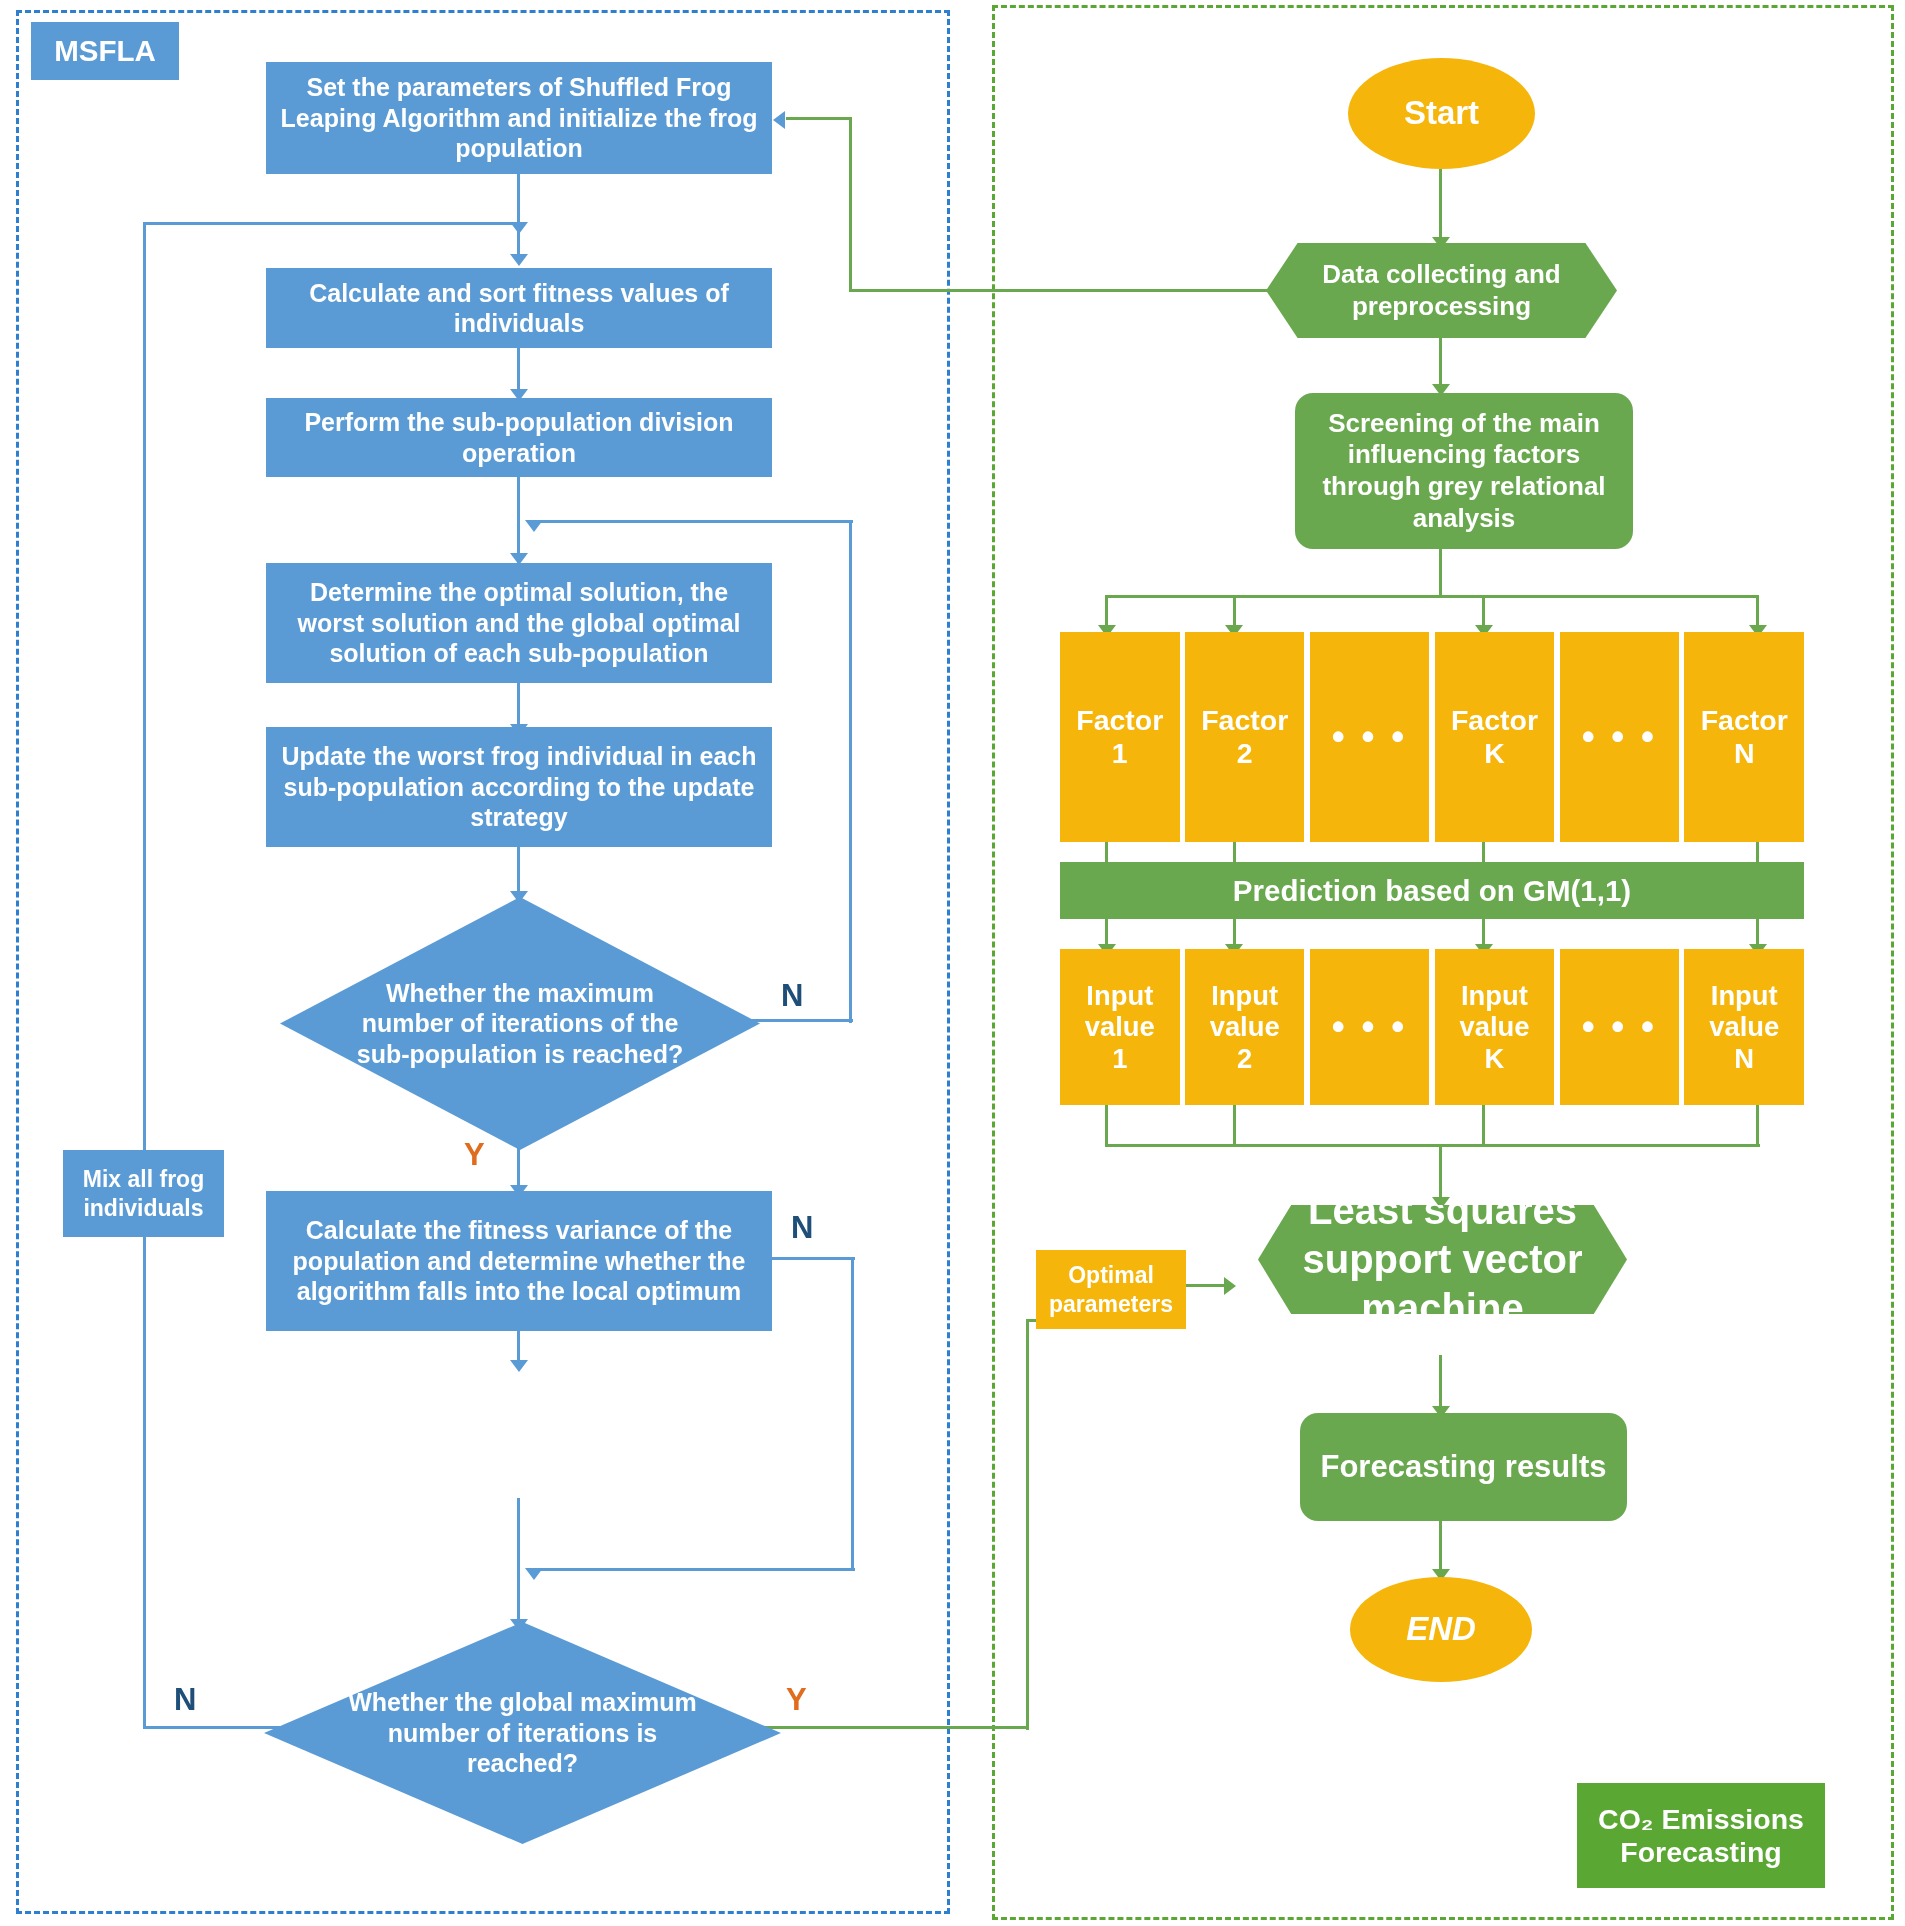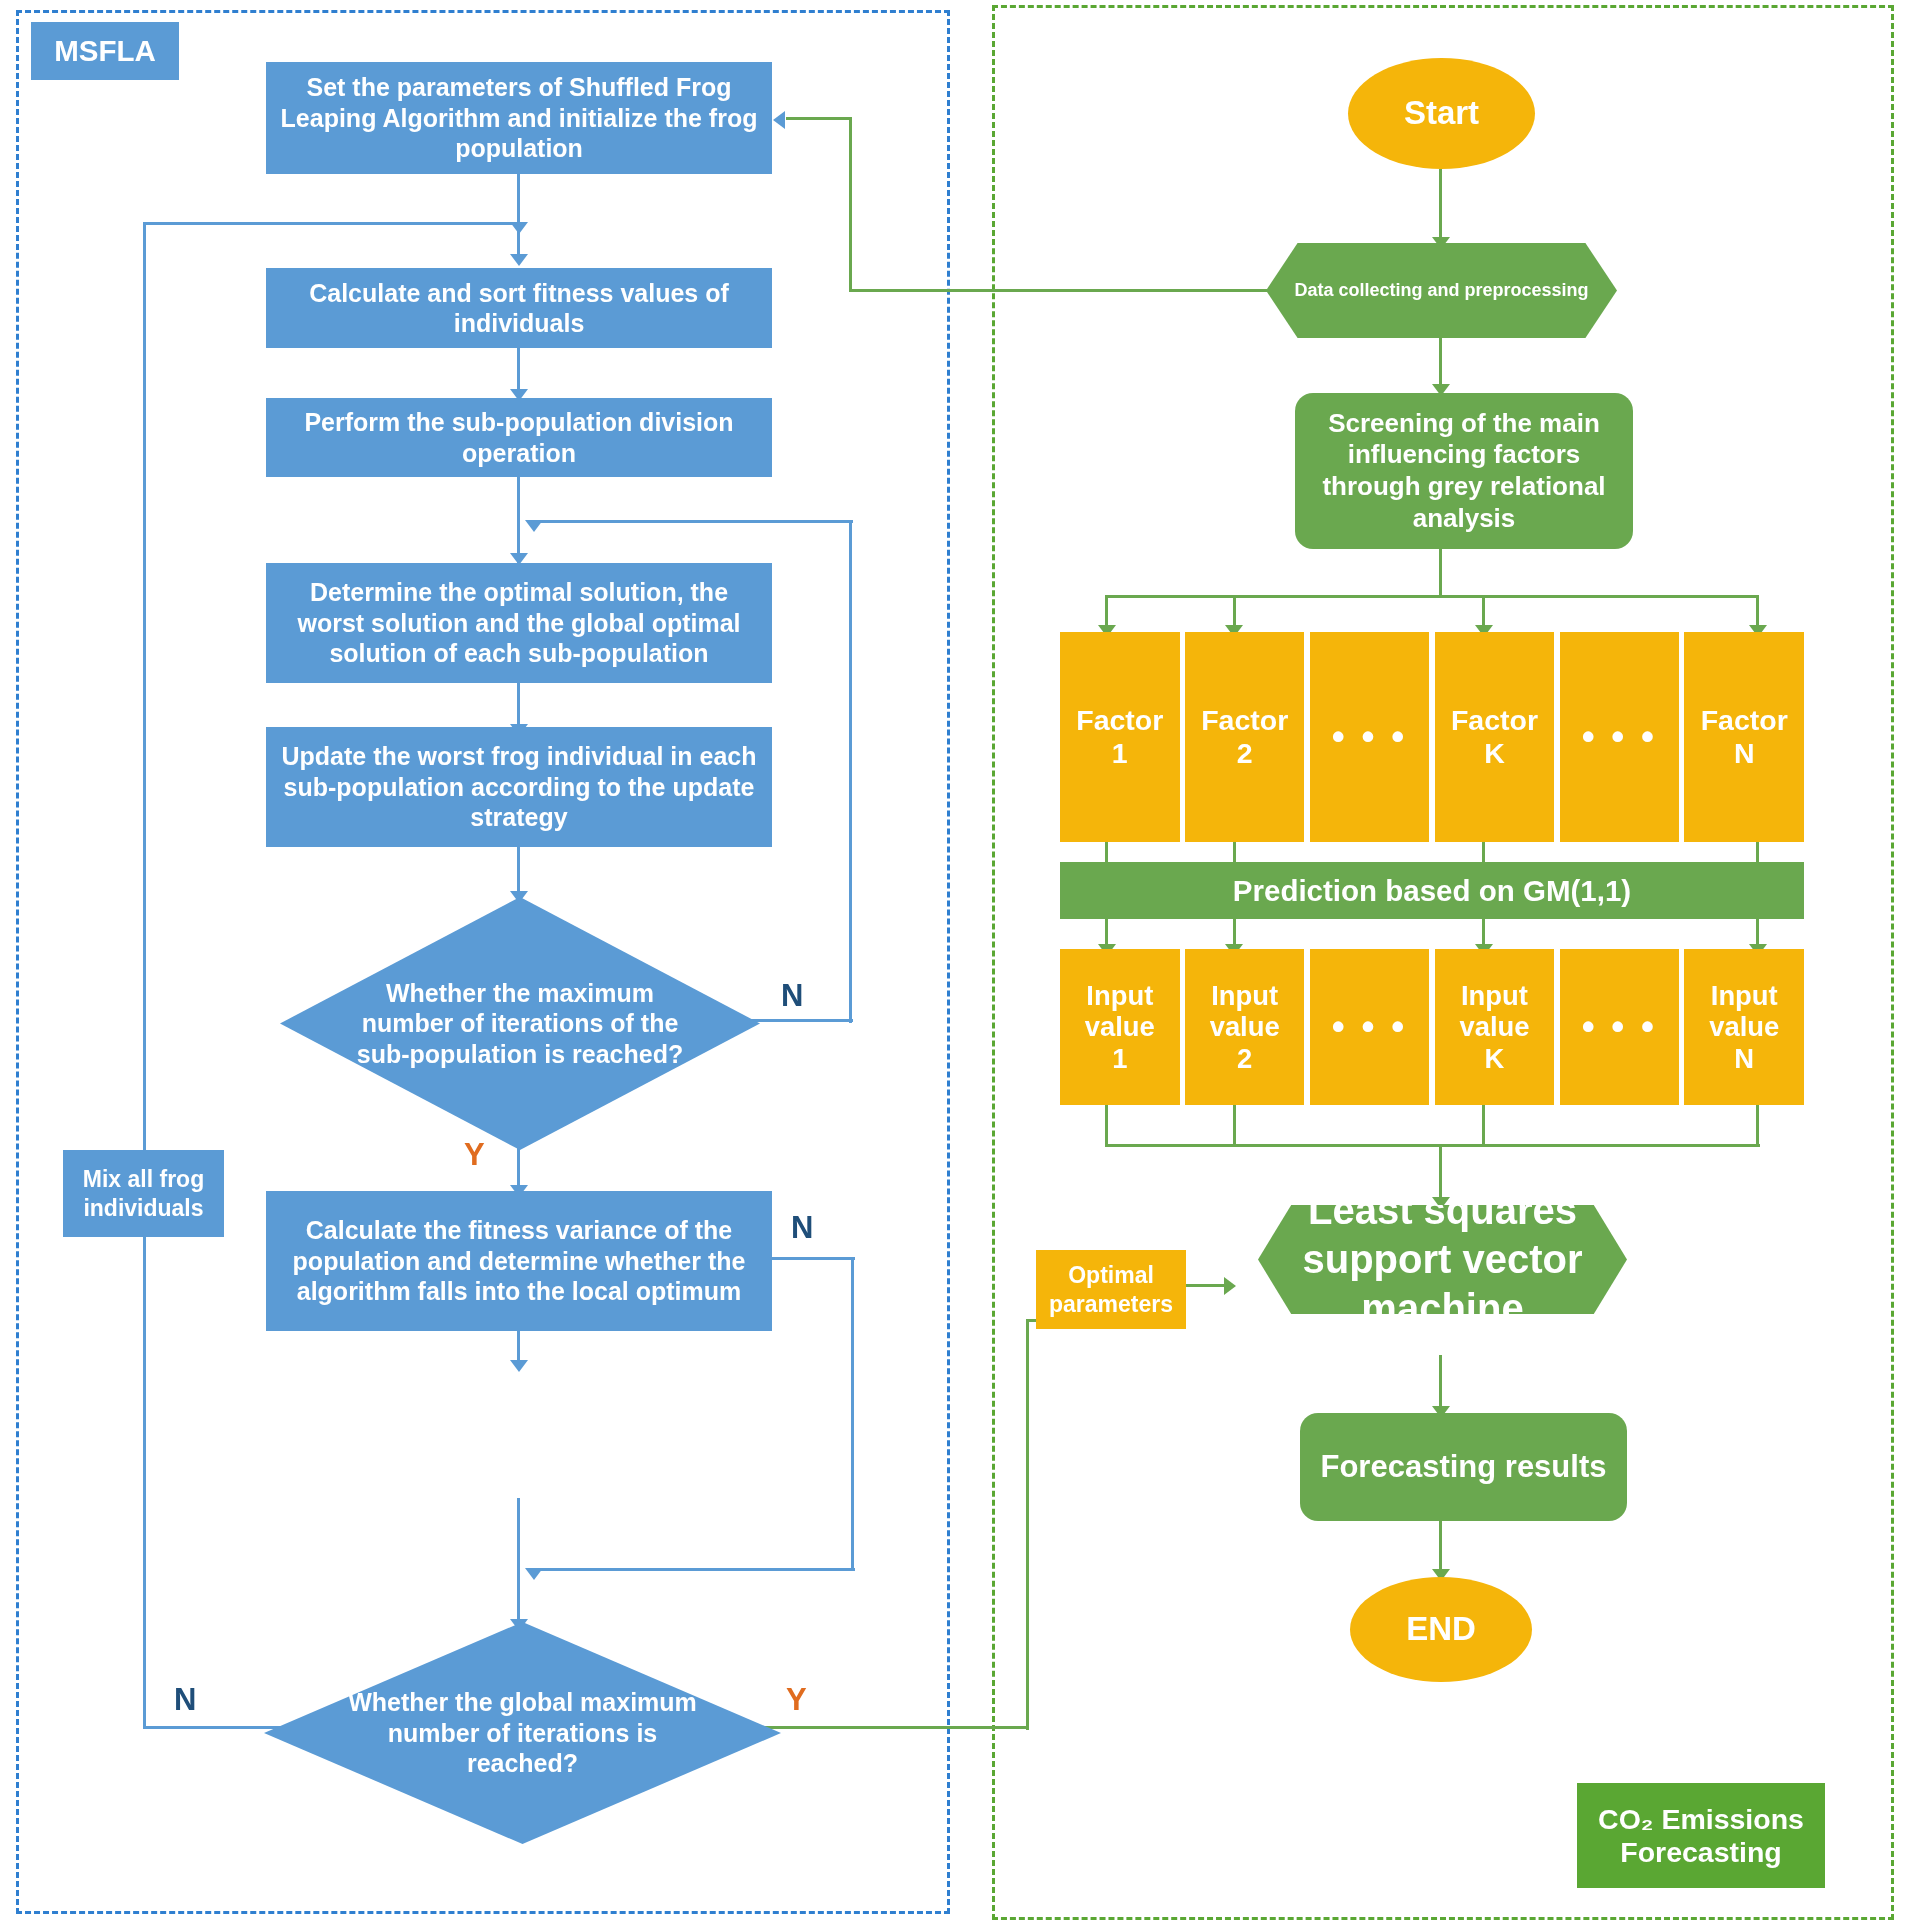--- a/index.html
+++ b/index.html
@@ -188,21 +188,21 @@
   <div class="arrow ar-down-g" style="left:1432px;top:1406px;"></div>
 
   <div class="lnG" style="left:1439px;top:1519px;width:3.2px;height:58px;"></div>
   <div class="arrow ar-down-g" style="left:1432px;top:1569px;"></div>
 
   <div class="lnG" style="left:1184px;top:1284px;width:47px;height:3.2px;"></div>
   <div class="arrow ar-right-g" style="left:1224px;top:1277px;"></div>
 
   <div class="node amber ellipse" style="left:1348px;top:58px;width:187px;height:111px;font-size:33px;">Start</div>
 
-  <div class="node green hex" style="left:1266px;top:243px;width:351px;height:95px;font-size:18px;">Data collecting and preprocessing</div>
+  <div class="node green hex" style="left:1266px;top:243px;width:351px;height:95px;font-size:26px;">Data collecting and preprocessing</div>
 
   <div class="node green rounded" style="left:1271px;top:393px;width:338px;height:156px;font-size:26px;">Screening of the main influencing factors through grey relational analysis</div>
 
   <div class="factor-row" id="factor-row" style="left:1060px;top:632px;width:744px;height:210px;">
       <div class="fcell" style="flex-direction: column; font-size: 28.5px; flex: 1 1 0px;">
         <span>Factor</span>
         <span>1</span>
       </div>
       <div class="fcell" style="flex-direction: column; font-size: 28.5px; flex: 1 1 0px;">
         <span>Factor</span>
@@ -244,18 +244,18 @@
         <span>Input</span>
         <span>value</span>
         <span>N</span>
       </div>
     </div>
 
   <div class="node green hex" style="left:1258px;top:1205px;width:369px;height:109px;font-size:40px;">Least squares support vector machine</div>
 
   <div class="node green rounded" style="left:1276px;top:1413px;width:327px;height:108px;font-size:31px;">Forecasting results</div>
 
-  <div class="node amber ellipse" style="left:1350px;top:1577px;width:182px;height:105px;font-size:33px;">END</div>
+  <div class="node amber ellipse" style="left:1350px;top:1577px;width:182px;height:105px;font-size:33px;font-style:italic;">END</div>
 
   <div class="node amber" style="left:1036px;top:1250px;width:150px;height:79px;font-size:23px;">Optimal parameters</div>
 
 </div>
 
 
 </body></html>

